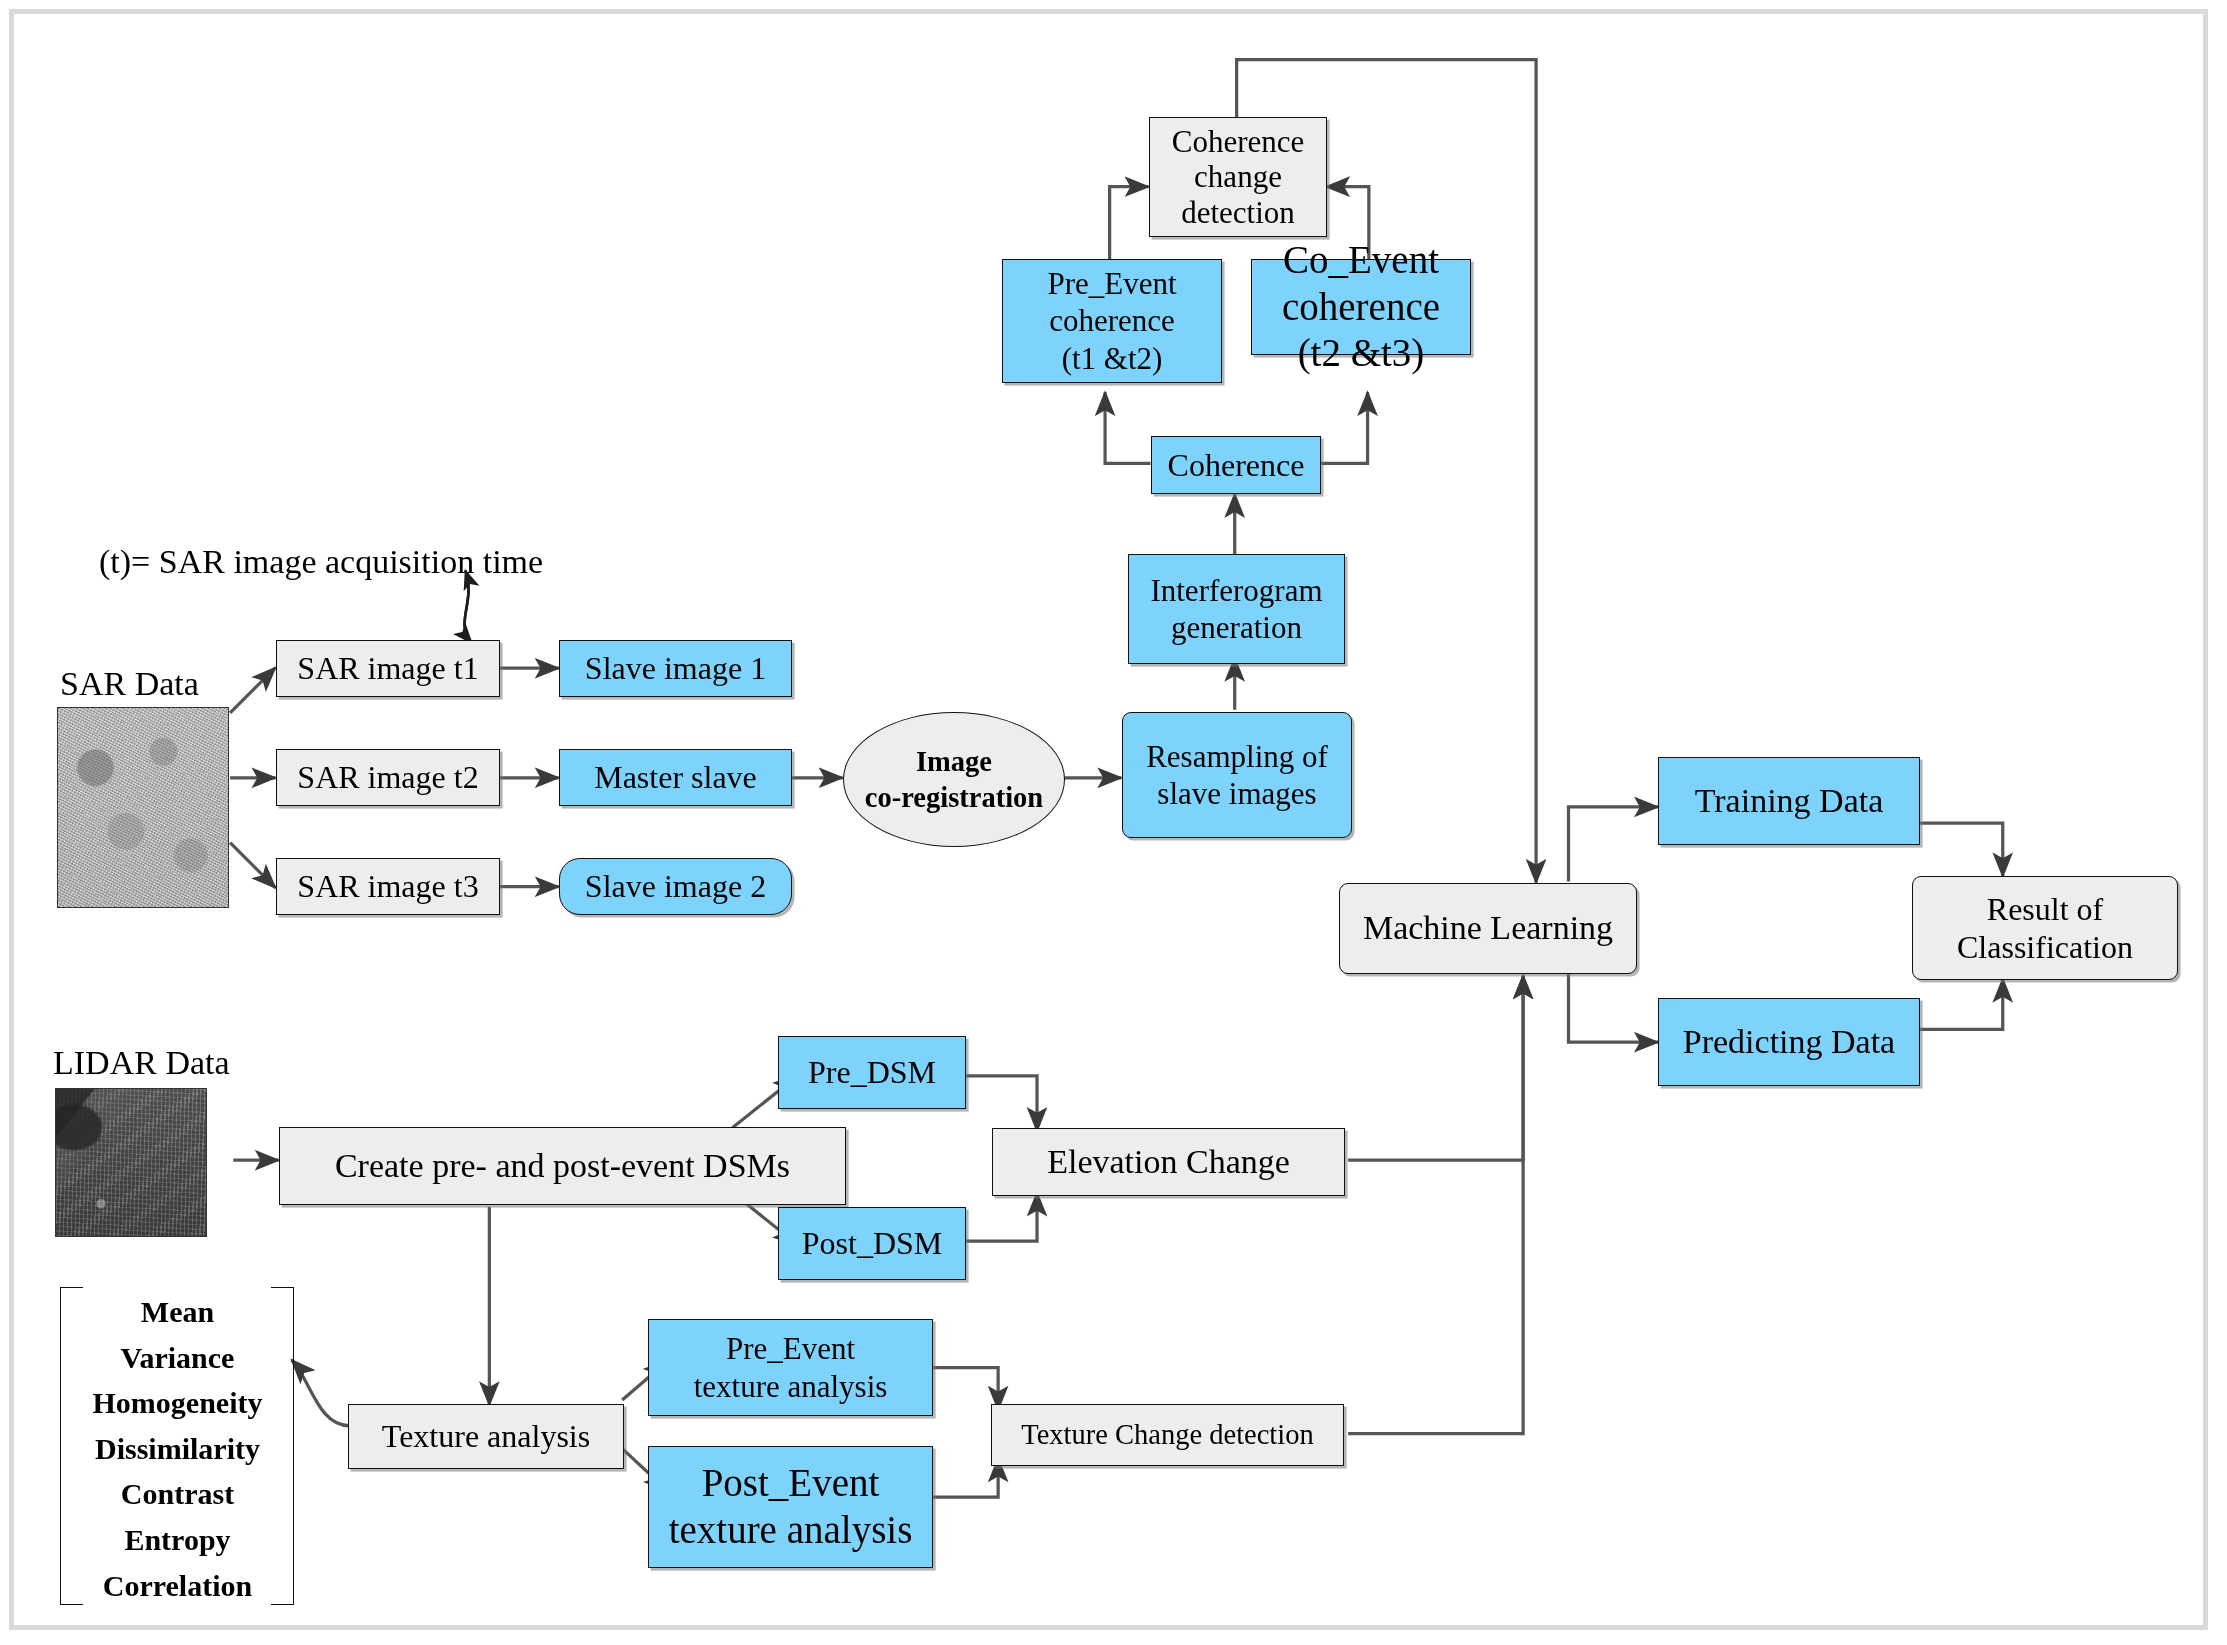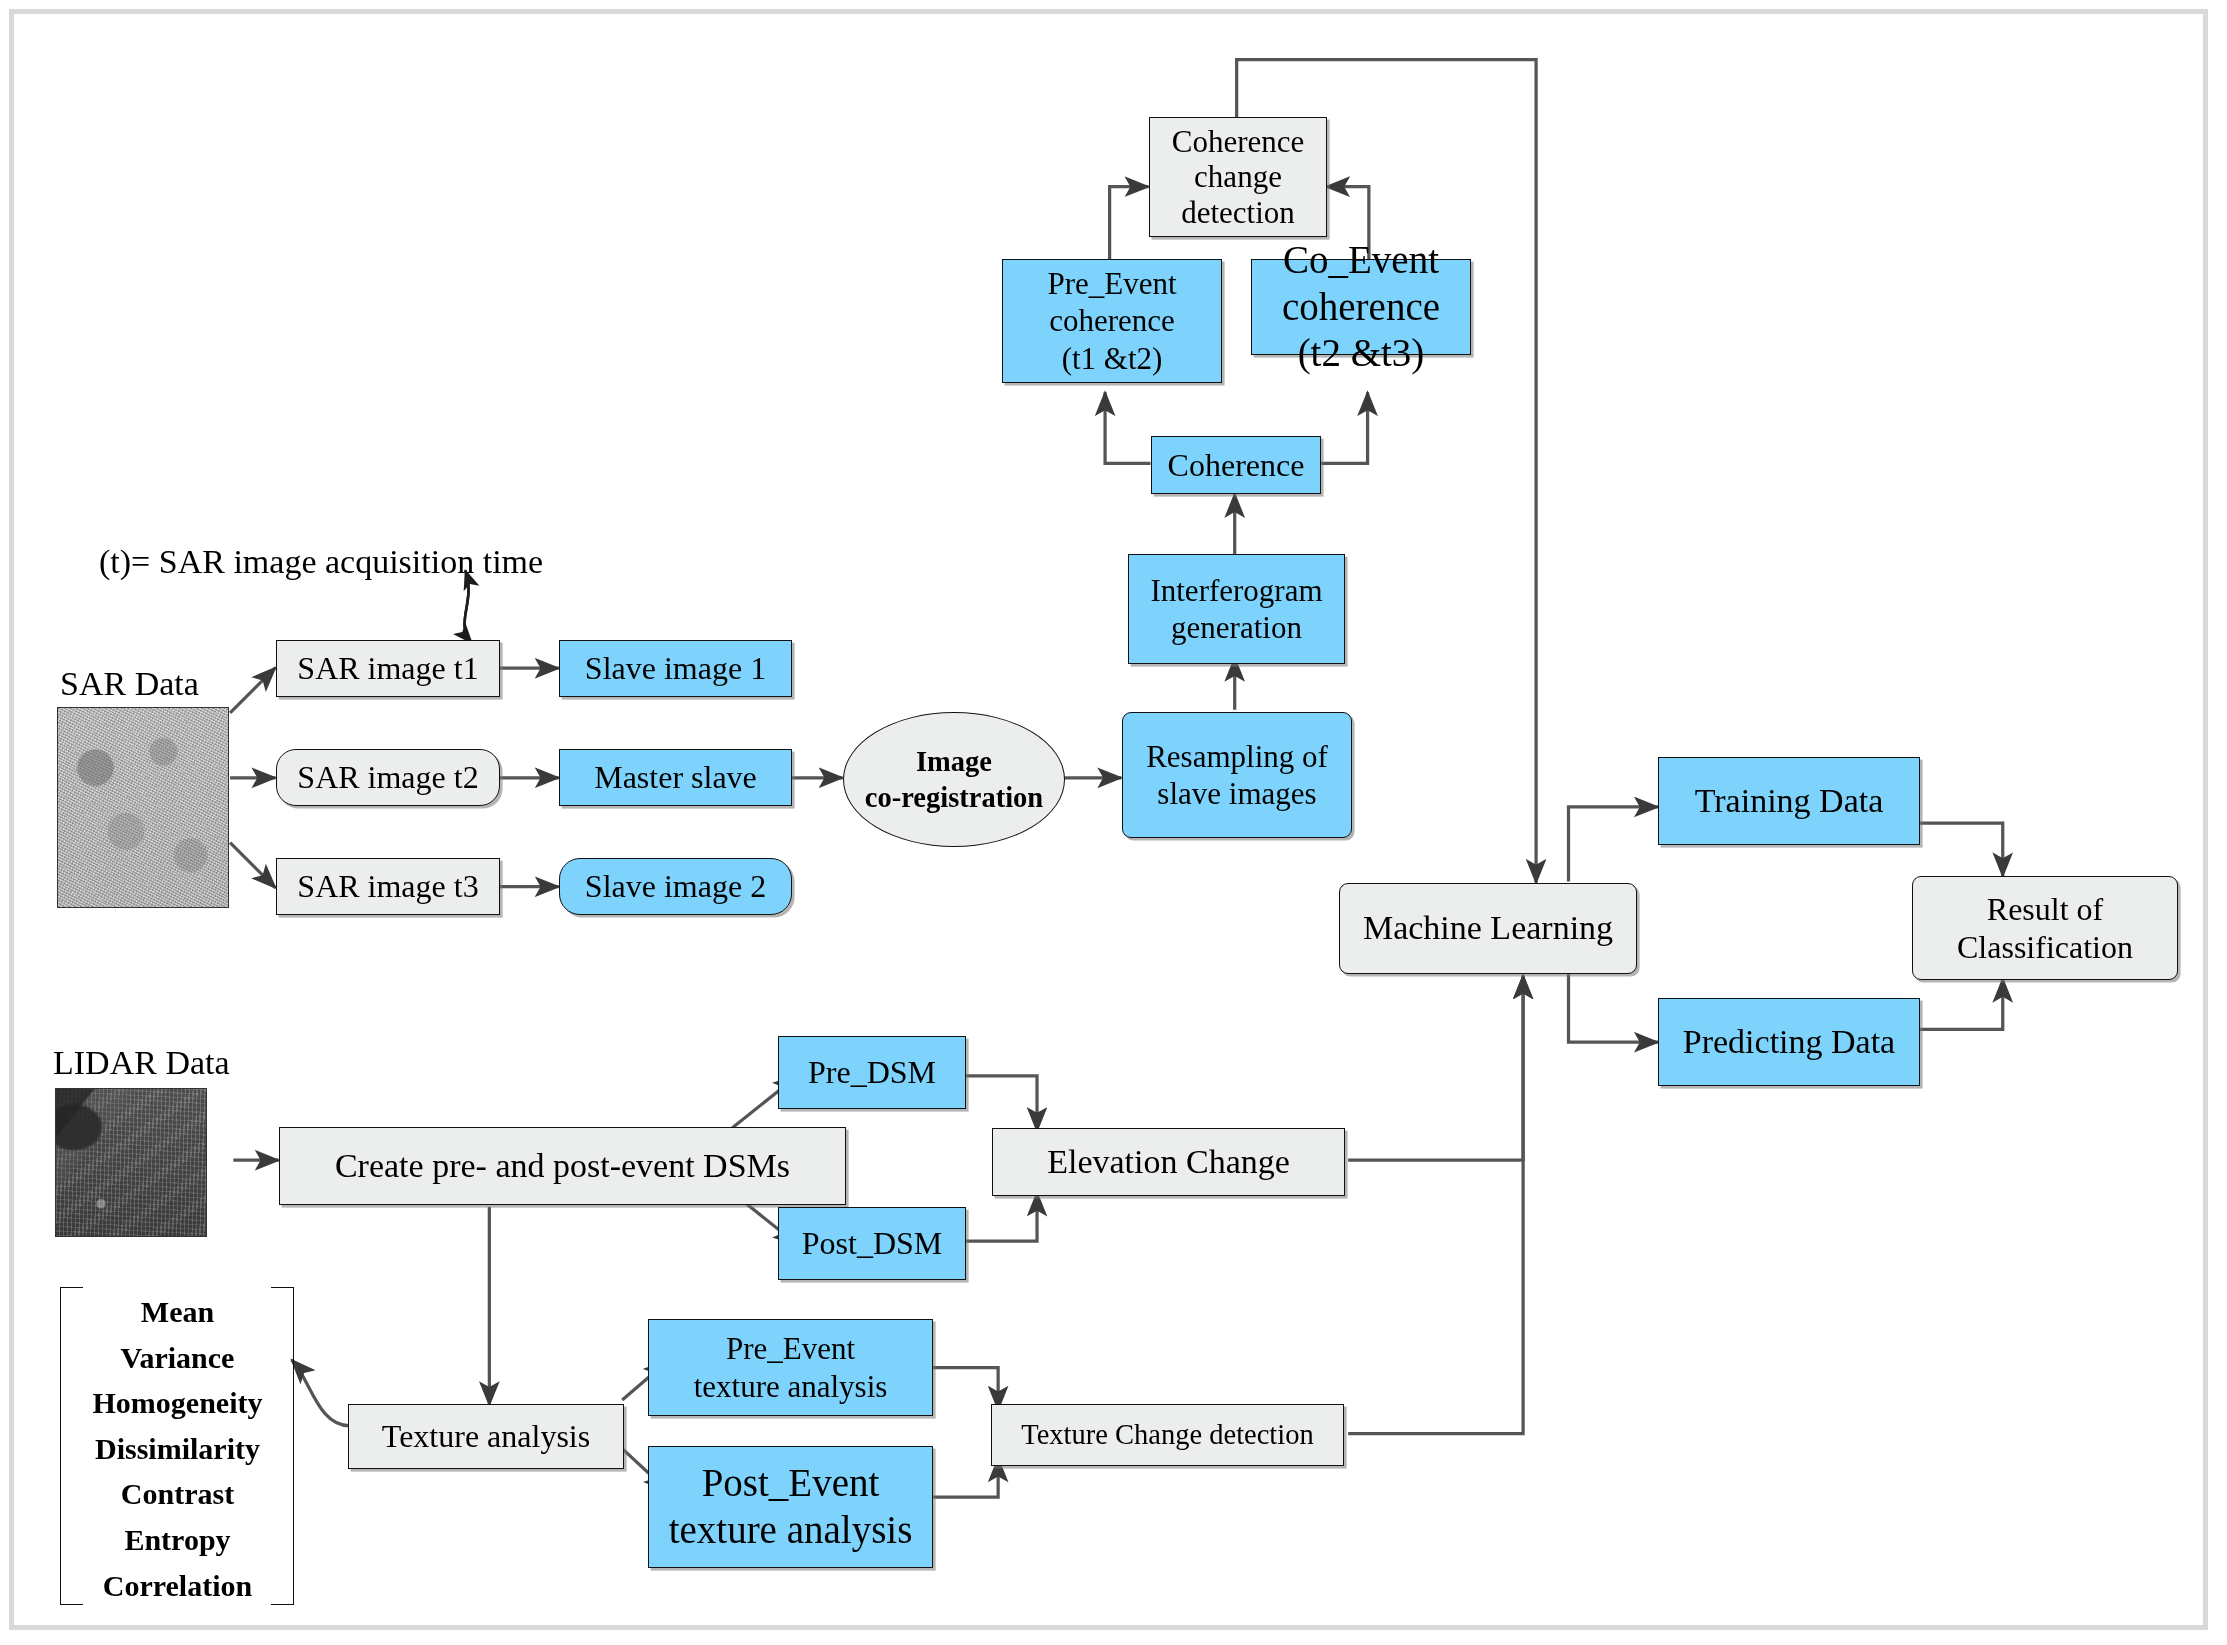--- a/index.html
+++ b/index.html
@@ -113,21 +113,21 @@
 
   <div class="txt" style="left:60px;top:665px;font-size:34px;">SAR Data</div>
   <div class="thumb" id="sar-thumb" style="left:57px;top:707px;width:172px;height:201px;"></div>
 
   <div class="txt" style="left:53px;top:1044px;font-size:34px;">LIDAR Data</div>
   <div class="thumb" id="lidar-thumb" style="left:55px;top:1088px;width:152px;height:149px;"></div>
 
   <div class="node shaded drop" style="left:276px;top:640px;width:224px;height:57px;font-size:32px;">
     <span>SAR image t1</span>
   </div>
-  <div class="node shaded drop" style="left:276px;top:749px;width:224px;height:57px;font-size:32px;border-radius:20px;">
+  <div class="node shaded drop" style="left:276px;top:749px;width:224px;height:57px;font-size:32px;">
     <span>SAR image t2</span>
   </div>
   <div class="node shaded drop" style="left:276px;top:858px;width:224px;height:57px;font-size:32px;">
     <span>SAR image t3</span>
   </div>
 
   <div class="node drop" style="left:559px;top:640px;width:233px;height:57px;font-size:32px;">
     <span>Slave image 1</span>
   </div>
   <div class="node drop" style="left:559px;top:749px;width:233px;height:57px;font-size:32px;">

